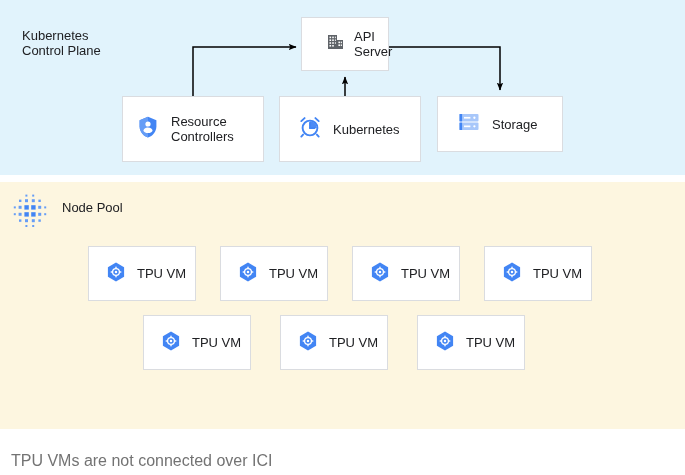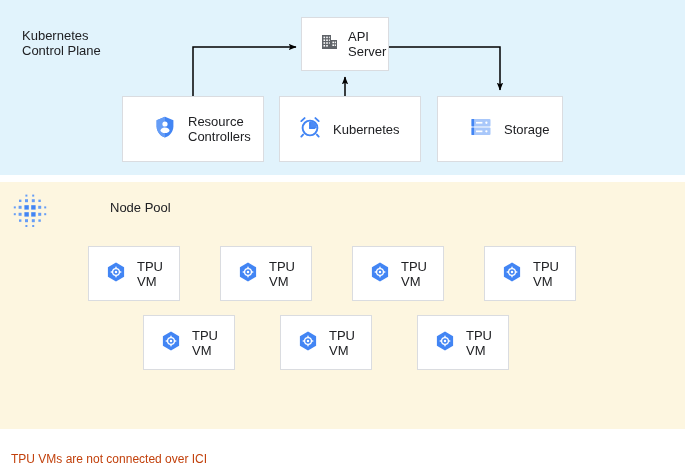--- a/index.html
+++ b/index.html
@@ -41,21 +41,20 @@
     white-space: pre-line;
   }
   #control-plane-title {
     left: 22px;
     top: 28px;
   }
   #node-pool-title {
     left: 62px;
     top: 200px;
     font-size: 13px;
-    margin-left: 48px;
   }
 
   
   #node-pool-icon {
     position: absolute;
     left: 11px;
     top: 192px;
     width: 38px;
     height: 38px;
   }
@@ -78,52 +77,52 @@
     font-size: 13px;
     color: #202124;
     line-height: 15px;
     white-space: pre-line;
   }
 
   
   #api-server-card {
     left: 301px; top: 17px; width: 88px; height: 54px;
     justify-content: flex-start;
-    padding-left: 18px;
+    padding-left: 24px;
   }
   #api-server-card .card-label { margin-left: 8px; }
 
   #resource-controllers-card {
     left: 122px; top: 96px; width: 142px; height: 66px;
     justify-content: flex-start;
-    padding-left: 30px;
+    padding-left: 13px;
   }
   #resource-controllers-card .card-label { margin-left: 11px; }
 
   #scheduler-card {
     left: 279px; top: 96px; width: 142px; height: 66px;
     justify-content: flex-start;
     padding-left: 18px;
   }
   #scheduler-card .card-label { margin-left: 11px; }
 
   #storage-card {
-    left: 437px; top: 96px; width: 126px; height: 66px;
+    left: 437px; top: 96px; width: 126px; height: 56px;
     justify-content: flex-start;
-    padding-left: 31px;
+    padding-left: 19px;
   }
   #storage-card .card-label { margin-left: 11px; }
 
   
   .tpu-card {
     position: absolute;
     background: #ffffff;
     border: 1px solid #dadce0;
     box-sizing: border-box;
-    width: 92px;
+    width: 108px;
     height: 55px;
     display: flex;
     align-items: center;
     padding-left: 16px;
   }
   .tpu-card .card-label {
     font-size: 13px;
     color: #202124;
     margin-left: 10px;
   }
@@ -134,22 +133,22 @@
     left: 0; top: 0;
     width: 685px; height: 475px;
     pointer-events: none;
   }
 
   
   #caption {
     position: absolute;
     left: 11px;
     top: 452px;
-    font-size: 12px;
-    color: #c2410c;
+    font-size: 16px;
+    color: #737373;
   }
 </style>
 </head>
 <body>
 
 <div class="panel" id="control-plane-panel"></div>
 
 <div class="panel-title" id="control-plane-title">Kubernetes
 Control Plane</div>
 

